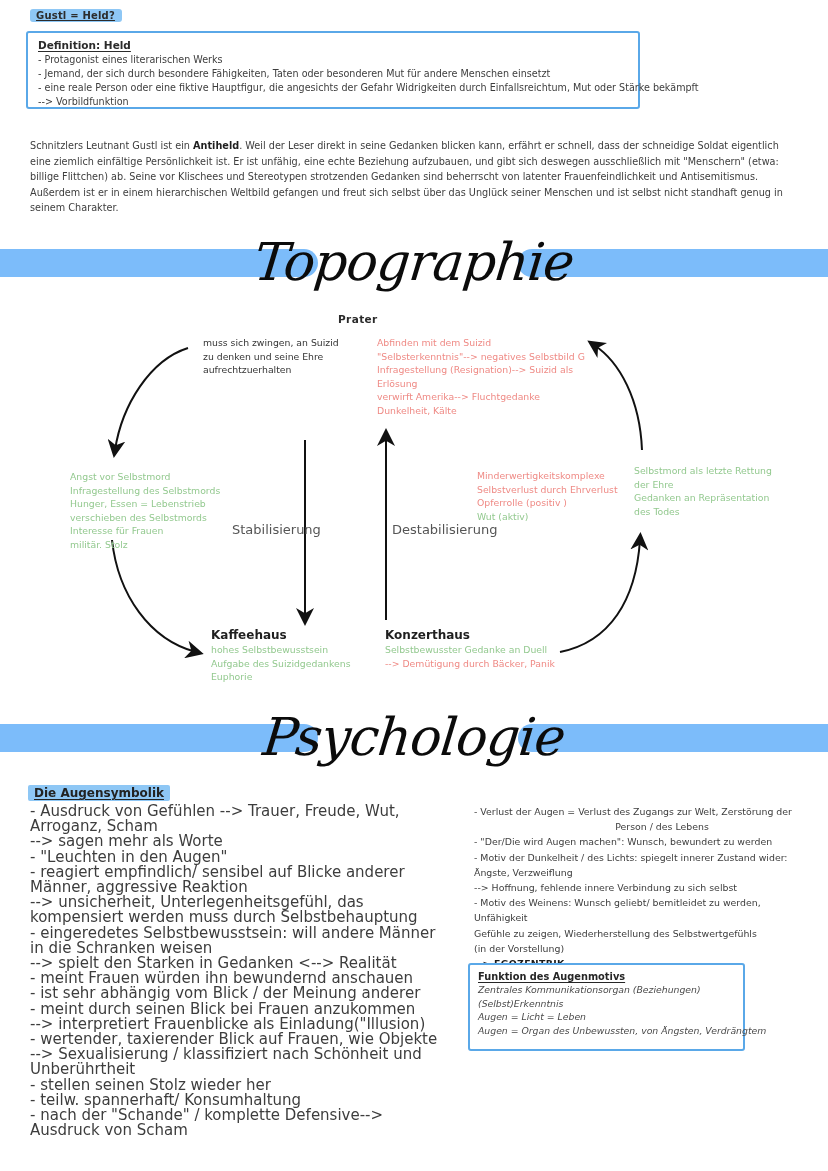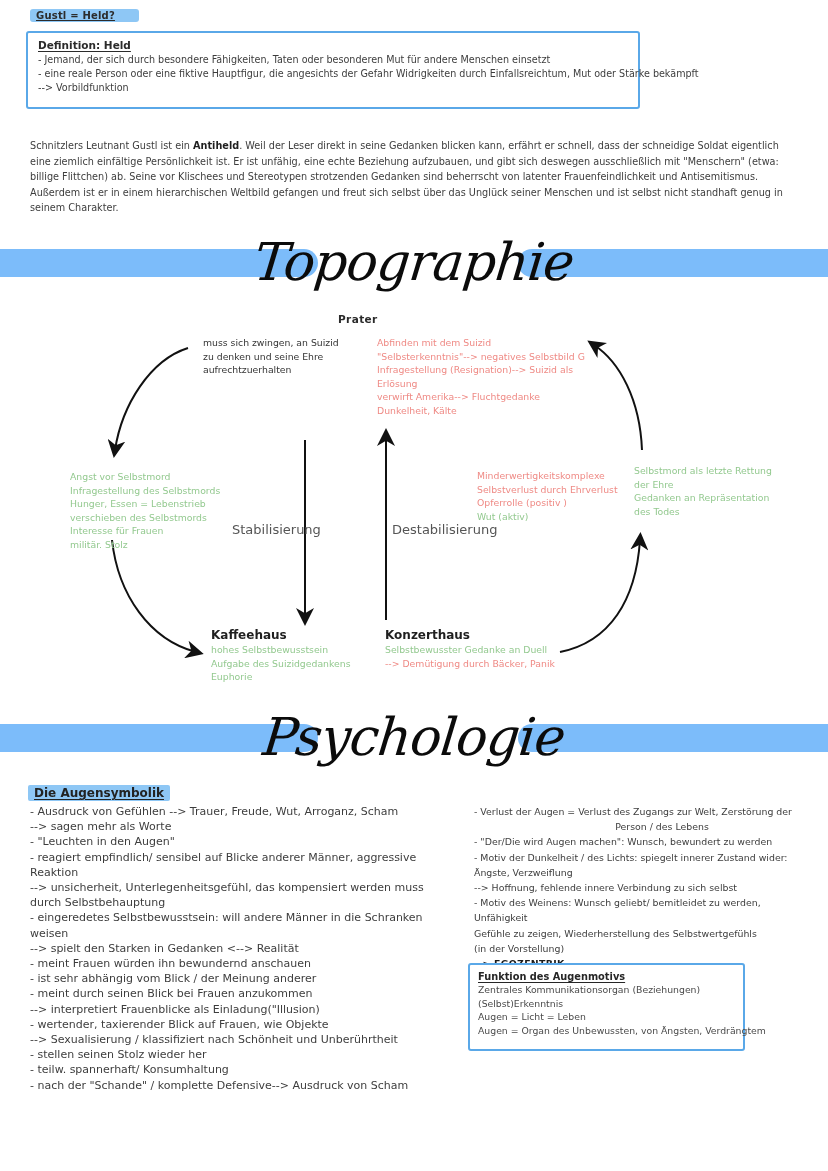--- a/index.html
+++ b/index.html
@@ -13,21 +13,21 @@
   }
   .page{position:relative;width:828px;height:1171px;}
 
   
   .topic-chip{
     position:absolute;left:30px;top:9px;
     background:#8ec7f5;
     color:#2c2c2c;
     font-size:10px;
     font-weight:bold;
-    padding:1px 24px 1px 6px;
+    padding:1px 7px 1px 6px;
     border-radius:3px;
     letter-spacing:.2px;
     text-decoration:underline;
     text-underline-offset:1px;
   }
 
   .def-box{
     position:absolute;left:26px;top:31px;
     width:1340px;max-width:1340px;
     width:614px;
@@ -89,49 +89,50 @@
   
   .sub-chip{
     position:absolute;left:28px;top:785px;
     background:#8ec7f5;color:#222;
     font-size:12px;font-weight:bold;
     padding:1px 6px;border-radius:2px;
     text-decoration:underline;text-underline-offset:2px;
   }
   .col-left{
     position:absolute;left:30px;top:804px;width:420px;
-    font-size:11px;line-height:15.2px;color:#3d3d3d;
+    font-size:15px;line-height:15.2px;color:#3d3d3d;
   }
   .col-right{
     position:absolute;left:474px;top:804px;width:340px;
     font-size:9.4px;line-height:15.2px;color:#3d3d3d;
   }
   .col-right .indent-center{display:block;text-align:center;padding-left:36px;}
   .ego{font-weight:bold;color:#1b1b1b;letter-spacing:.3px;}
 
   .fn-box{
     position:absolute;left:468px;top:963px;width:277px;height:88px;
     border:2px solid #5aa8e8;border-radius:3px;box-sizing:border-box;
     padding:6px 8px 0 8px;background:#fff;
   }
   .fn-title{
     font-size:9.8px;font-weight:bold;color:#262626;
     text-decoration:underline;text-underline-offset:2px;margin-bottom:1px;
   }
-  .fn-line{font-size:9.3px;line-height:13.6px;color:#4a4a4a;white-space:nowrap;}
+  .fn-line{font-size:9.3px;line-height:13.6px;color:#4a4a4a;white-space:nowrap;font-style:italic;}
 </style>
 </head>
 <body>
 
 <div class="page">
 
   <div class="topic-chip">Gustl = Held?</div>
 
   <div class="def-box">
     <div class="def-title">Definition: Held</div>
+    <div class="def-line">- Protagonist eines literarischen Werks</div>
     <div class="def-line">- Jemand, der sich durch besondere Fähigkeiten, Taten oder besonderen Mut für andere Menschen einsetzt</div>
     <div class="def-line">- eine reale Person oder eine fiktive Hauptfigur, die angesichts der Gefahr Widrigkeiten durch Einfallsreichtum, Mut oder Stärke bekämpft</div>
     <div class="def-line">--&gt; Vorbildfunktion</div>
   </div>
 
   <div class="para"><span>Schnitzlers Leutnant Gustl ist ein </span><b>Antiheld</b><span>. Weil der Leser direkt in seine Gedanken blicken kann, erfährt er schnell, dass der schneidige Soldat eigentlich eine ziemlich einfältige Persönlichkeit ist. Er ist unfähig, eine echte Beziehung aufzubauen, und gibt sich deswegen ausschließlich mit "Menschern" (etwa: billige Flittchen) ab. Seine vor Klischees und Stereotypen strotzenden Gedanken sind beherrscht von latenter Frauenfeindlichkeit und Antisemitismus. Außerdem ist er in einem hierarchischen Weltbild gefangen und freut sich selbst über das Unglück seiner Menschen und ist selbst nicht standhaft genug in seinem Charakter.</span></div>
 
   <div class="banner" style="top:225px;">
     <div class="bar bar-left"></div>
     <div class="bar bar-right"></div>

